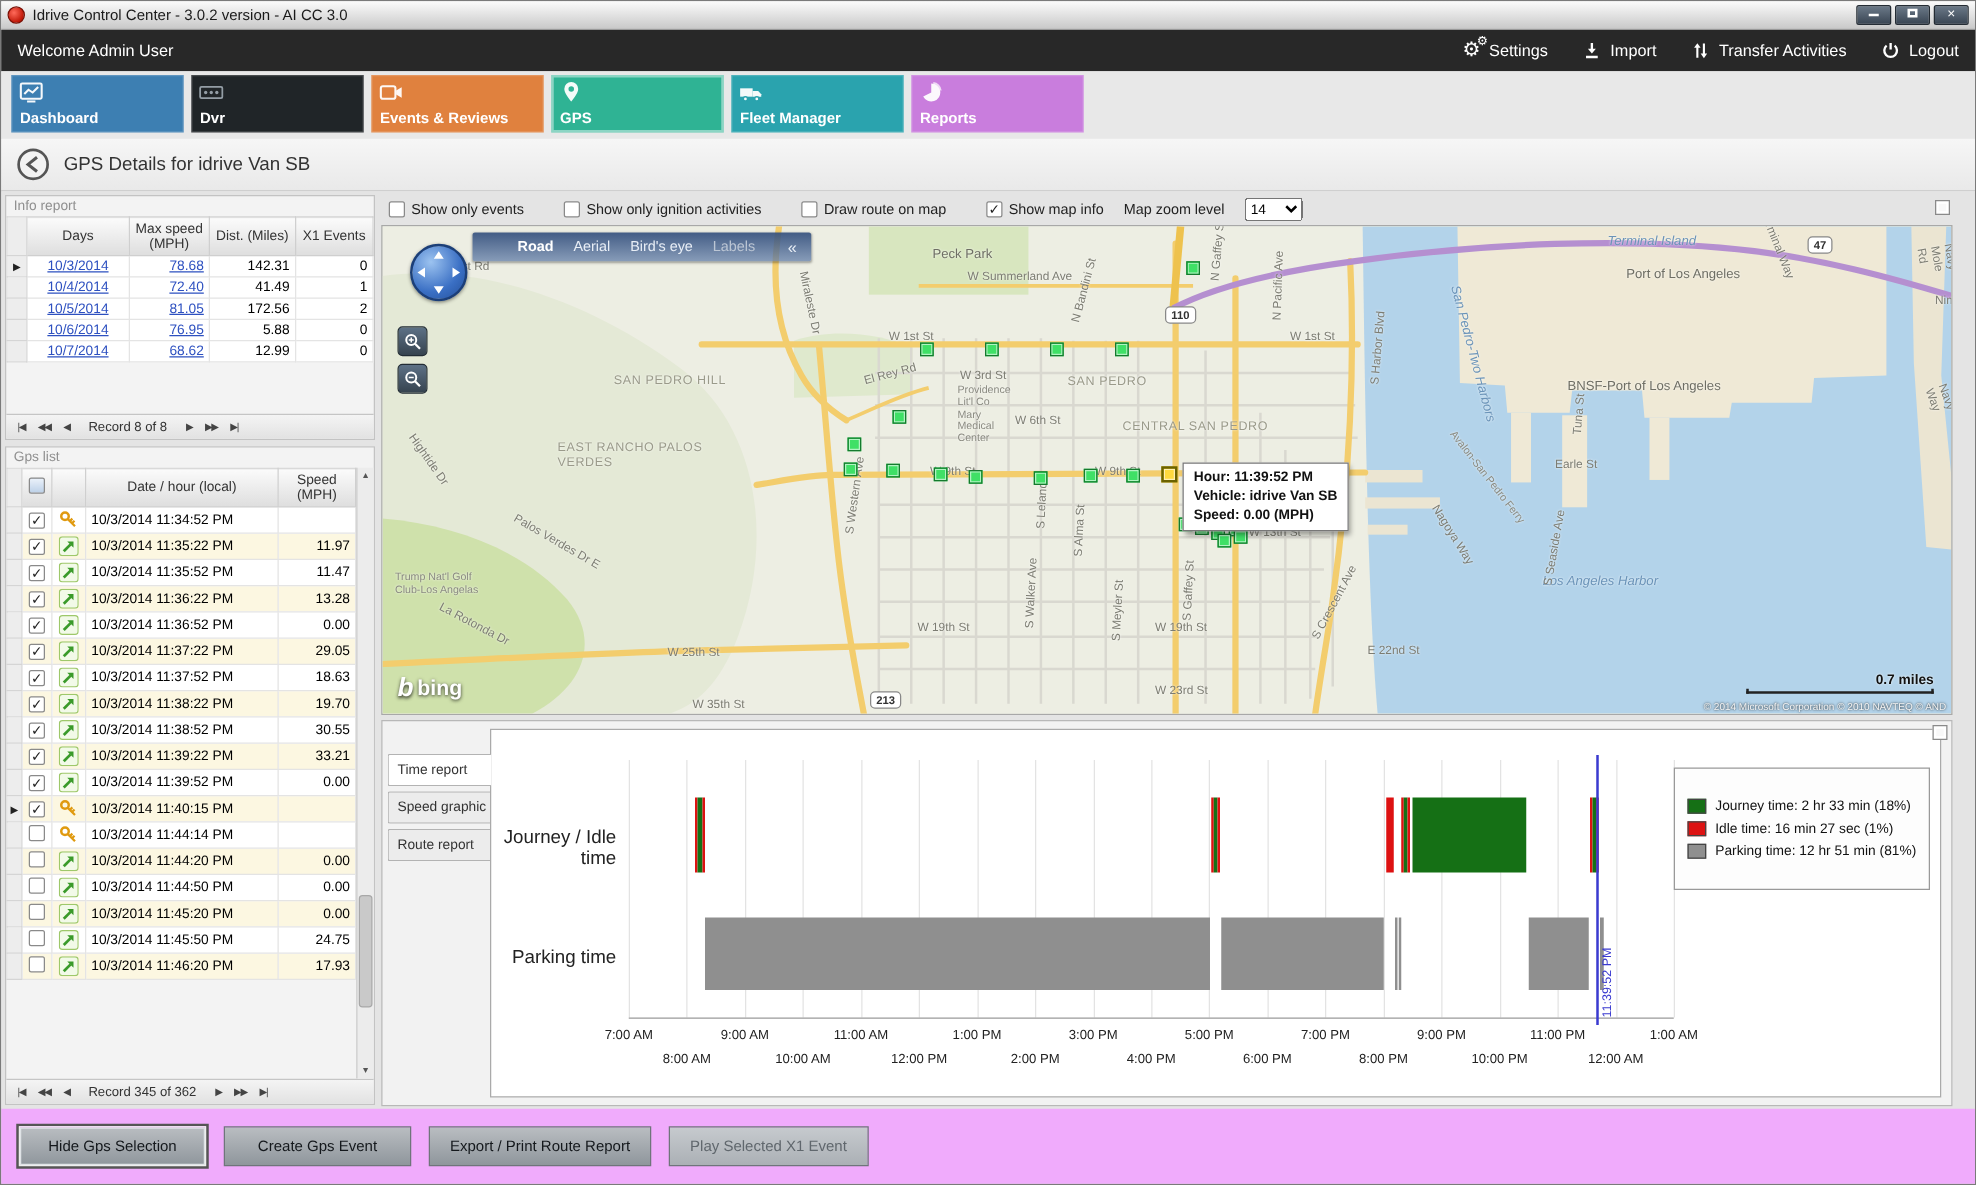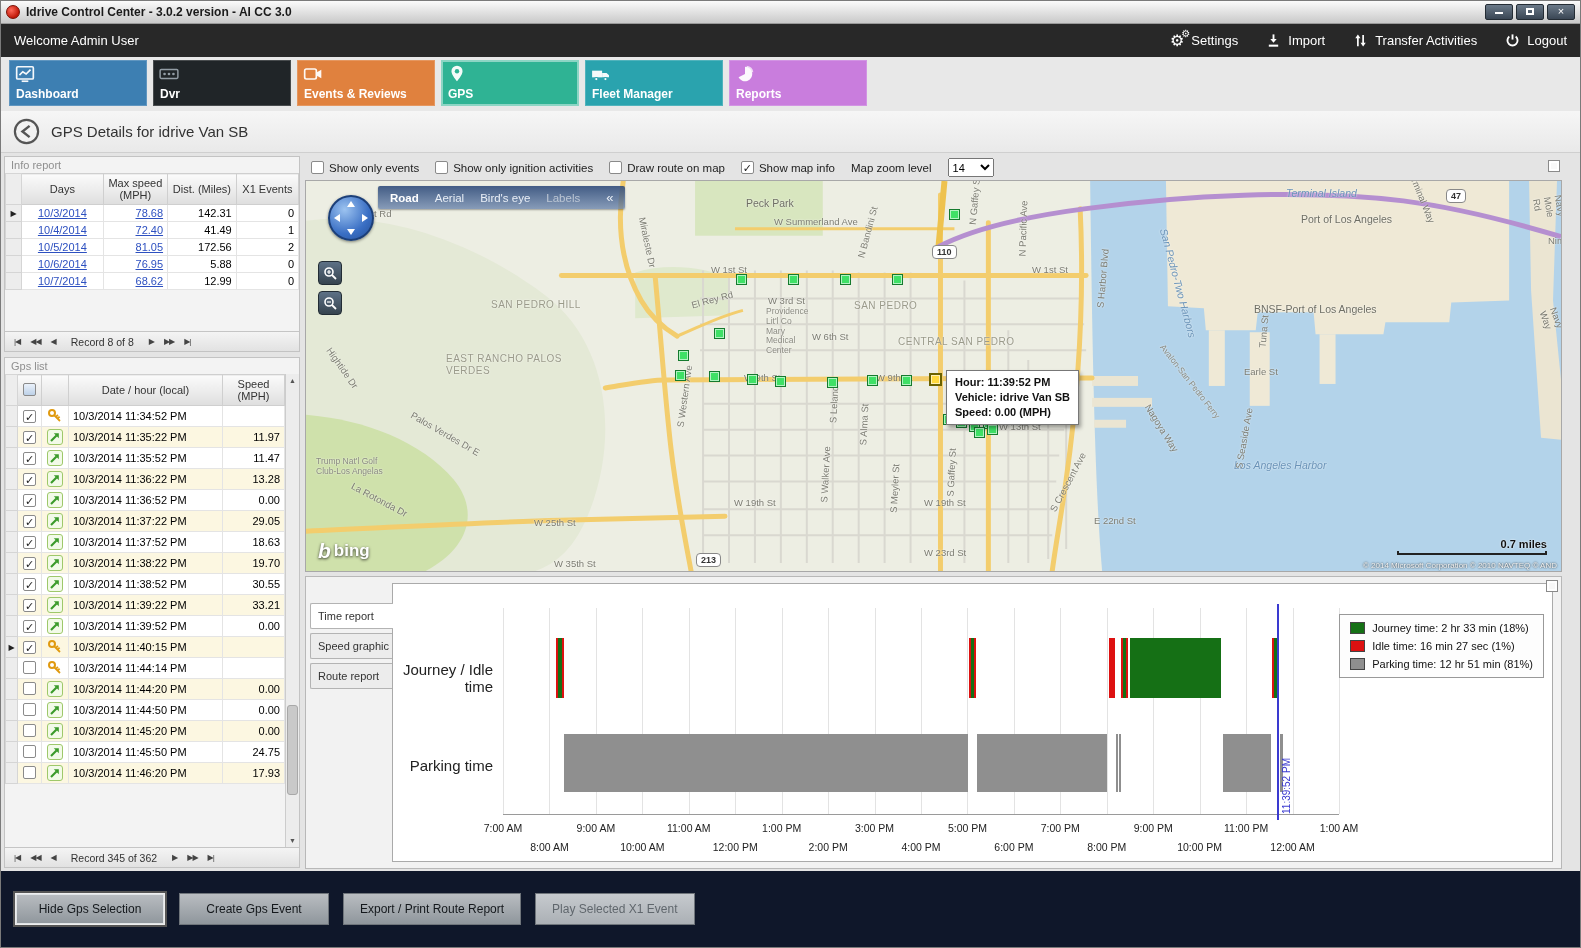--- a/index.html
+++ b/index.html
@@ -2,21 +2,21 @@
 <html><head>
 <meta charset="utf-8">
 <style>
   * { margin:0; padding:0; box-sizing:border-box; }
   html,body { width:1581px; height:948px; overflow:hidden; font-family:"Liberation Sans",sans-serif; }
   .win { width:1581px; height:948px; display:flex; flex-direction:column; background:#e6e6e6; border:1px solid #7a7a7a; }
 
   
   .titlebar { height:23px; background:linear-gradient(#fbfbfb,#c9c9c9); display:flex; align-items:center; padding:0 5px; gap:6px; border-bottom:1px solid #999; flex:none; }
   .appicon { width:14px; height:14px; border-radius:50%; background:radial-gradient(circle at 35% 35%,#ff6a5a,#c01808 70%); border:1px solid #7a0f04; display:inline-block; }
-  .title-text { font-size:12px; font-weight:bold; color:#1a1a1a; }
+  .title-text { font-size:12px; font-weight:normal; color:#1a1a1a; }
   .winbtns { margin-left:auto; display:flex; gap:3px; }
   .winbtn { width:28px; height:16px; background:linear-gradient(#6b7988,#3a4654); border:1px solid #242c34; border-radius:2px; color:#fff; font-size:11px; line-height:13px; text-align:center; cursor:pointer; }
   .minglyph { display:inline-block; width:8px; height:2px; background:#fff; margin-bottom:1px; }
   .maxglyph { display:inline-block; width:8px; height:7px; border:2px solid #fff; }
 
   
   .topbar { height:33px; background:#282828; display:flex; align-items:center; padding:0 13px; color:#fff; flex:none; }
   .welcome { font-size:13px; }
   .topactions { margin-left:auto; display:flex; gap:28px; align-items:center; }
   .taction { display:flex; align-items:center; gap:7px; font-size:13px; cursor:pointer; }
@@ -74,31 +74,31 @@
   .sbtn { position:absolute; left:0; width:13px; text-align:center; font-size:7px; color:#555; height:13px; line-height:13px; cursor:pointer; }
   .sbtn.down { bottom:0; }
   .sthumb { position:absolute; left:1px; top:70%; width:11px; height:90px; background:#c9c9c9; border:1px solid #a8a8a8; border-radius:3px; cursor:pointer; }
 
   .pager { height:20px; background:linear-gradient(#f4f4f4,#e2e2e2); border-top:1px solid #c5c5c5; display:flex; align-items:center; gap:4px; padding:0 6px; font-size:10.5px; color:#333; flex:none; }
   .pgbtn { font-size:8px; color:#444; padding:0 3px; cursor:pointer; letter-spacing:-1px; }
   .pgtext { margin:0 8px; }
 
   
   .maptoolbar { height:25px; display:flex; align-items:center; gap:16px; font-size:11.5px; color:#222; position:relative; padding:0 6px; flex:none; }
-  .mapopts { display:flex; gap:16px; align-items:center; }
+  .mapopts { display:flex; gap:32px; align-items:center; }
   .cbx { display:flex; gap:5px; align-items:center; cursor:pointer; }
   .zoomsel { width:46px; height:19px; font-size:11px; }
   .panelmax { position:absolute; right:2px; top:5px; width:12px; height:12px; border:1px solid #8a8a8a; background:#f8f8f8; box-shadow:inset 0 0 0 2px #fff; cursor:pointer; }
 
   
   .mapwrap { position:relative; height:392px; border:1px solid #a8a8a8; overflow:hidden; background:#edeee3; flex:none; }
   .mapsvg { position:absolute; inset:0; width:100%; height:100%; }
   .maptypes { position:absolute; left:72px; top:5px; height:23px; display:flex; align-items:center; gap:16px; padding:0 12px; background:linear-gradient(to bottom,rgba(52,80,125,.92),rgba(96,124,168,.72)); border-radius:2px; color:#e8eef6; font-size:11.5px; z-index:7; box-shadow:0 1px 2px rgba(0,0,0,.35); }
   .maptype { cursor:pointer; }
-  .maptype.active { font-weight:bold; color:#fff; }
+  .maptype.active { font-weight:bold; color:#fff;margin-left:24px; }
   .maptype.dim { color:#bcc6d4; }
   .chev { font-size:13px; margin-left:10px; cursor:pointer; }
   .compass { position:absolute; left:22px; top:14px; width:46px; height:46px; border-radius:50%; background:radial-gradient(circle at 35% 30%,#9cc3f0,#3a6fc4 60%,#24509a); border:2px solid #1c3f78; box-shadow:0 1px 3px rgba(0,0,0,.45); z-index:7; cursor:pointer; }
   .ca { position:absolute; width:0; height:0; }
   .ca.n { left:17px; top:4px; border-left:4px solid transparent; border-right:4px solid transparent; border-bottom:6px solid #fff; }
   .ca.s { left:17px; bottom:4px; border-left:4px solid transparent; border-right:4px solid transparent; border-top:6px solid #fff; }
   .ca.w { left:4px; top:17px; border-top:4px solid transparent; border-bottom:4px solid transparent; border-right:6px solid #fff; }
   .ca.e { right:4px; top:17px; border-top:4px solid transparent; border-bottom:4px solid transparent; border-left:6px solid #fff; }
   .mzbtn { position:absolute; left:12px; width:24px; height:24px; border-radius:4px; background:linear-gradient(#5d7186,#36434f); border:1px solid #222c35; display:flex; align-items:center; justify-content:center; z-index:7; cursor:pointer; }
   .z1 { top:80px; } .z2 { top:110px; }
@@ -128,29 +128,29 @@
   .panelmax.tp { top:3px; right:3px; }
   .gridline { position:absolute; width:1px; background:#e3e3e3; }
   .baseline { position:absolute; height:1px; background:#9a9a9a; }
   .xlab { position:absolute; width:68px; text-align:center; font-size:10.5px; color:#222; }
   .seg { position:absolute; }
   .seg.journey { background:#157015; }
   .seg.idle { background:#dd1111; }
   .seg.parking { background:#8f8f8f; }
   .cursorline { position:absolute; width:2px; background:#3a3ad0; z-index:4; cursor:ew-resize; }
   .cursorlabel { position:absolute; transform:rotate(-90deg); transform-origin:0 0; font-size:10px; color:#3a3ad0; white-space:nowrap; z-index:4; }
-  .legend { position:absolute; right:8px; top:30px; background:#fdfdfd; border:1px solid #999; padding:7px 10px; display:flex; flex-direction:column; gap:6px; font-size:11px; color:#111; z-index:5; }
+  .legend { position:absolute; right:8px; top:30px; background:#fdfdfd; border:1px solid #999; padding:24px 10px; display:flex; flex-direction:column; gap:6px; font-size:11px; color:#111; z-index:5; }
   .lgitem { display:flex; align-items:center; }
   .sw { width:15px; height:12px; border:1px solid #444; display:inline-block; margin-right:7px; flex:none; }
   .rlab { position:absolute; width:100px; text-align:right; font-size:15px; color:#222; z-index:2; }
   .rlab.j { left:0; top:77px; }
   .rlab.p { left:0; top:173px; }
 
   
-  .bottombar { height:76px; background:#0f172a; display:flex; align-items:center; gap:14px; padding:0 14px; flex:none; }
+  .bottombar { height:60px; background:#f0abfc; display:flex; align-items:center; gap:14px; padding:0 14px; flex:none; }
   .bbtn { min-width:150px; height:32px; display:flex; align-items:center; justify-content:center; background:linear-gradient(#b9bdc1,#8f969c); border:1px solid #6f757b; color:#14181c; font-size:12px; padding:0 16px; cursor:pointer; }
   .bbtn.focused { border:1px solid #eee; box-shadow:0 0 0 2px #555, inset 0 0 0 1px #dfe3e6; }
   .bbtn.disabled { background:linear-gradient(#c6cace,#abb0b5); color:#60676d; }
 </style>
 </head>
 <body>
 
 <div class="win">
 
   <div class="titlebar">

